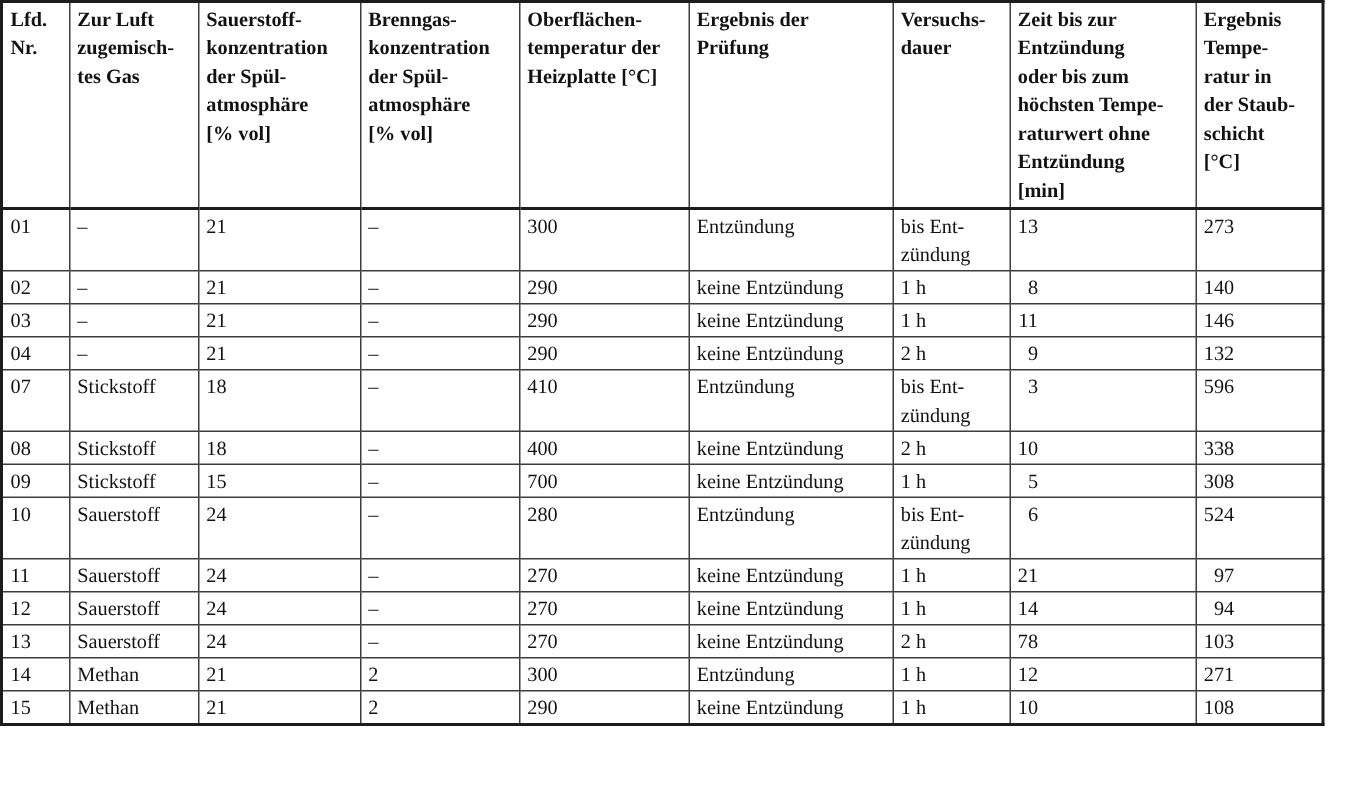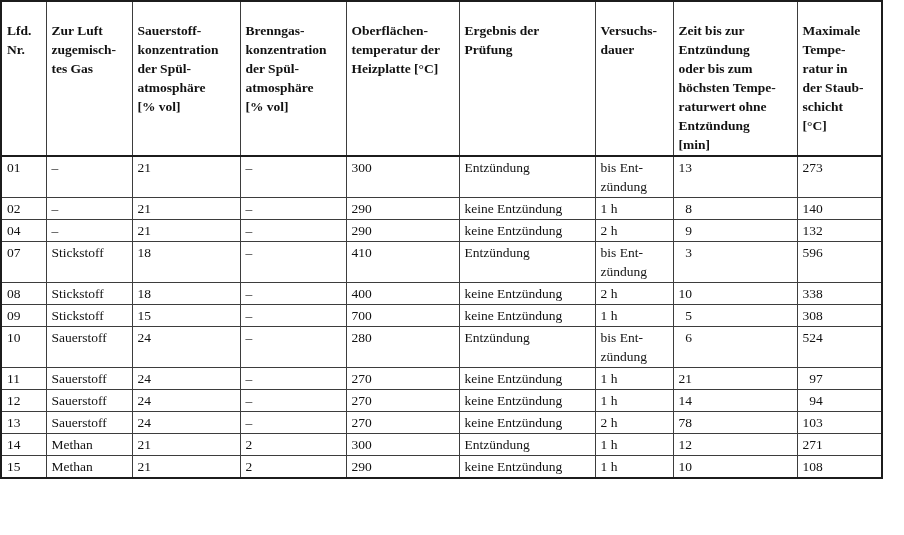--- a/index.html
+++ b/index.html
@@ -27,21 +27,21 @@
     padding: 1px 4px 1px 5px;
     font-size: 13.5px;
     line-height: 19px;
     white-space: pre-line;
     overflow: hidden;
     text-align: left;
   }
   thead th {
     font-weight: bold;
     border-bottom: 2px solid #1c1c1c;
-    padding-top: 19px;
+    padding-top: 1px;
   }
   thead tr { height: 138px; }
   tbody tr { height: 21px; }
   .num {
     display: inline-block;
     text-align: right;
   }
   .num2 { min-width: 2ch; }
   .num3 { min-width: 3ch; text-align: right; }
 </style>
@@ -85,21 +85,21 @@
 Prüfung</th>
         <th>Versuchs-
 dauer</th>
         <th>Zeit bis zur
 Entzündung
 oder bis zum
 höchsten Tempe-
 raturwert ohne
 Entzündung
 [min]</th>
-        <th>Maximale
+        <th>Ergebnis
 Tempe-
 ratur in
 der Staub-
 schicht
 [°C]</th>
       </tr>
     </thead>
     <tbody>
         <tr>
           <td>01</td>
@@ -118,20 +118,31 @@
           <td>–</td>
           <td>21</td>
           <td>–</td>
           <td>290</td>
           <td>keine Entzündung</td>
           <td>1 h</td>
           <td><span class="num num2">8</span></td>
           <td><span class="num num3">140</span></td>
         </tr>
         <tr>
+          <td>03</td>
+          <td>–</td>
+          <td>21</td>
+          <td>–</td>
+          <td>290</td>
+          <td>keine Entzündung</td>
+          <td>1 h</td>
+          <td><span class="num num2">11</span></td>
+          <td><span class="num num3">146</span></td>
+        </tr>
+        <tr>
           <td>04</td>
           <td>–</td>
           <td>21</td>
           <td>–</td>
           <td>290</td>
           <td>keine Entzündung</td>
           <td>2 h</td>
           <td><span class="num num2">9</span></td>
           <td><span class="num num3">132</span></td>
         </tr>

